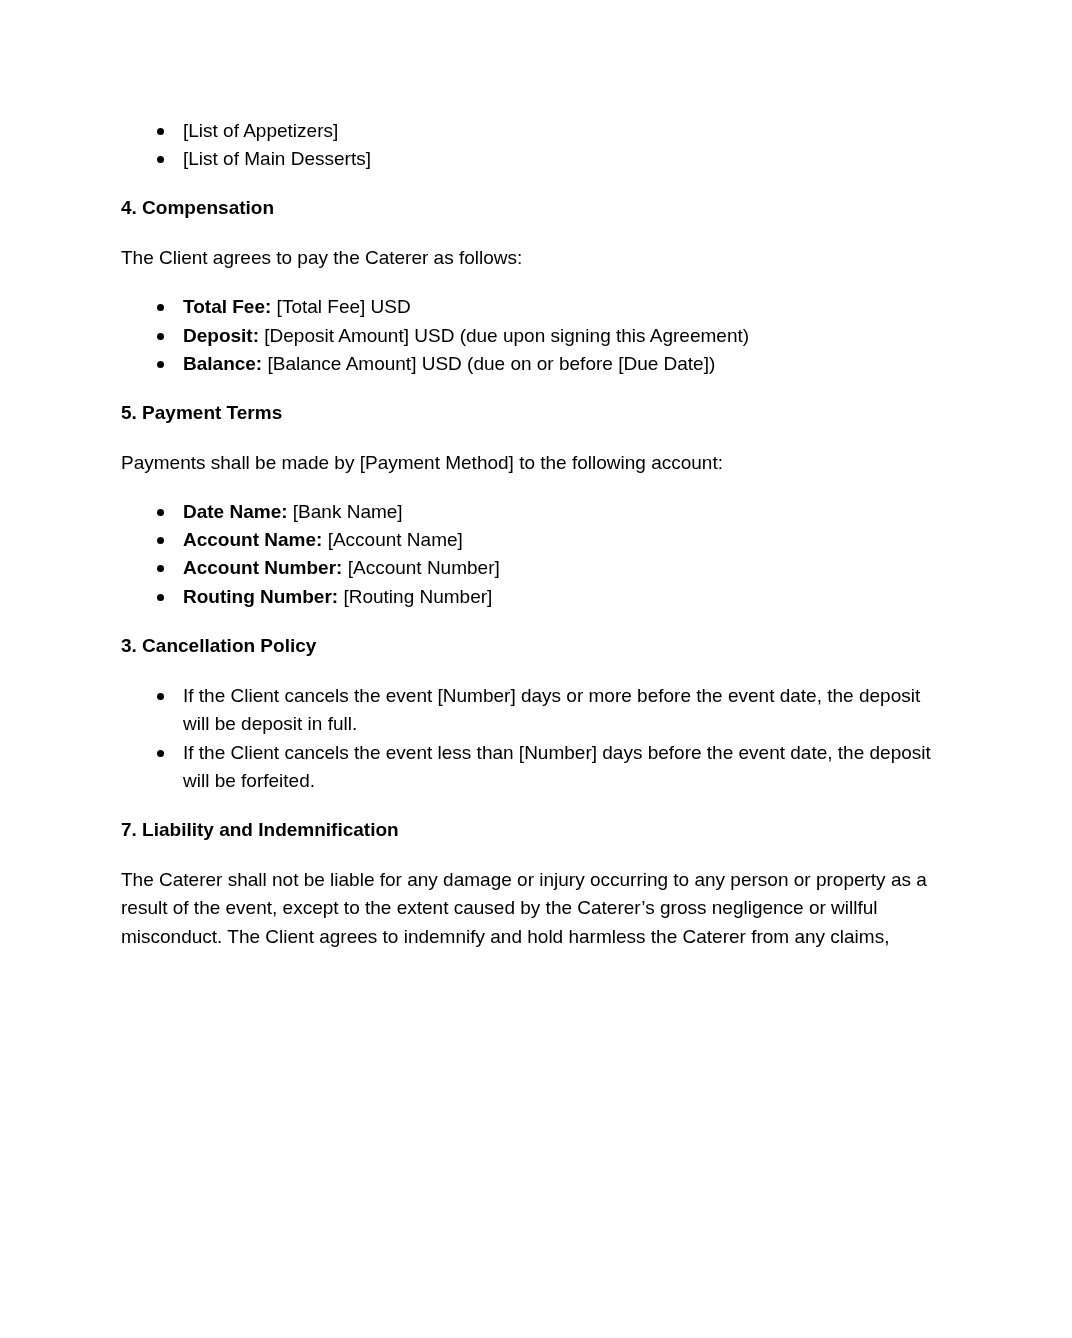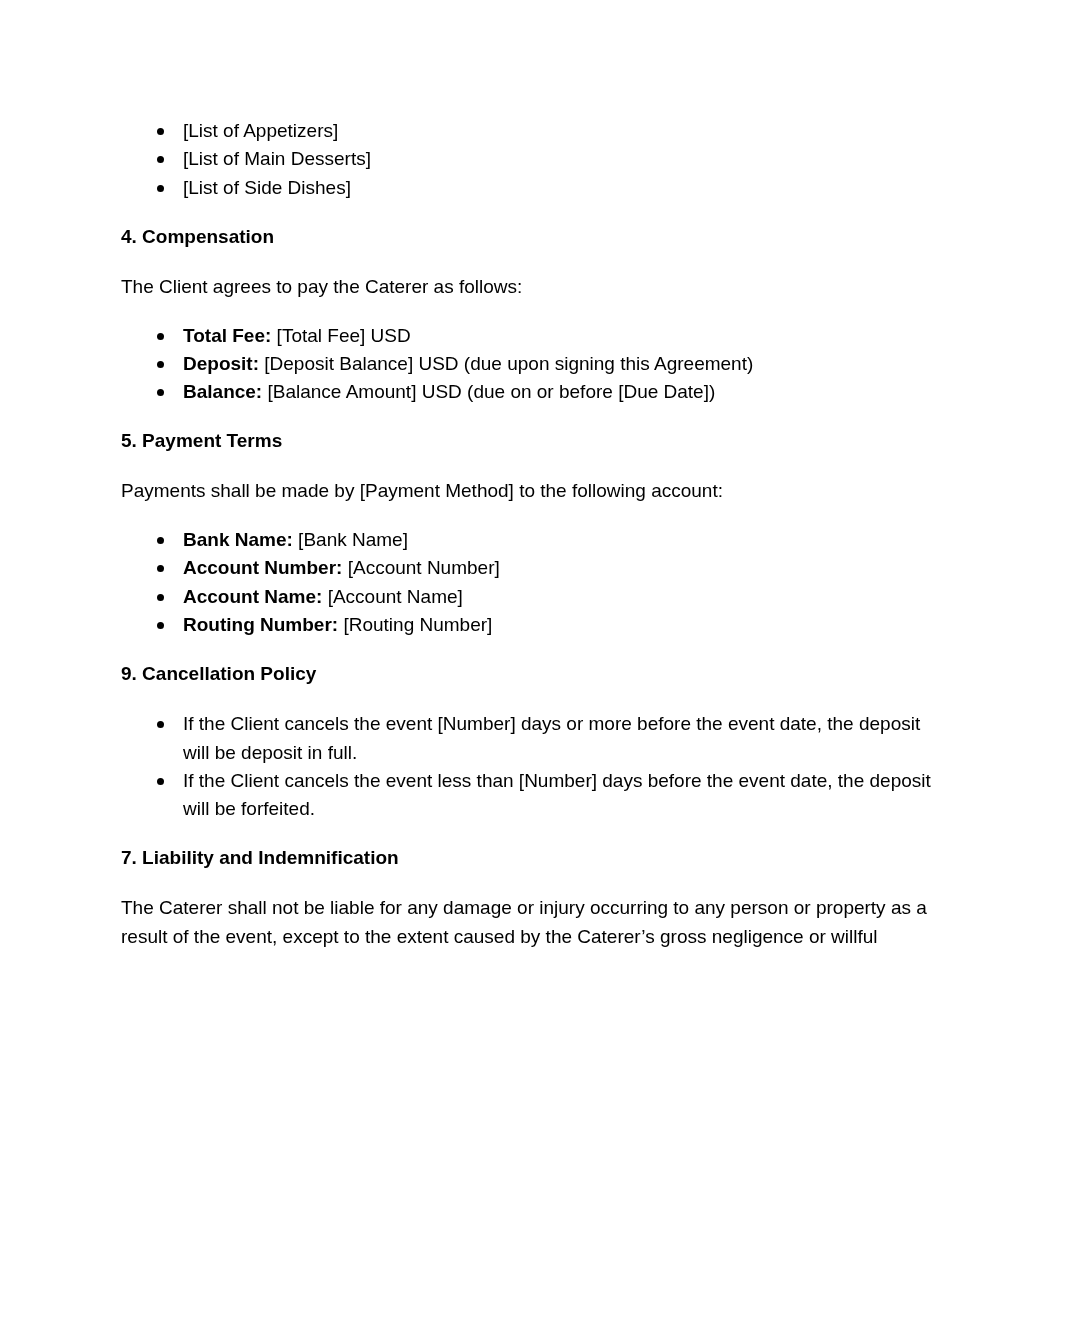--- a/index.html
+++ b/index.html
@@ -52,41 +52,40 @@
 </style>
 </head>
 <body>
 
 <div class="page">
   <div class="content">
 
     <ul class="blist">
       <li><span>[List of Appetizers]</span></li>
       <li><span>[List of Main Desserts]</span></li>
-      <li><span>[List of Side Dishes]</span></li>
     </ul>
 
     <p class="heading">4. Compensation</p>
     <p>The Client agrees to pay the Caterer as follows:</p>
     <ul class="blist">
       <li><strong>Total Fee:</strong><span> [Total Fee] USD</span></li>
-      <li><strong>Deposit:</strong><span> [Deposit Balance] USD (due upon signing this Agreement)</span></li>
+      <li><strong>Deposit:</strong><span> [Deposit Amount] USD (due upon signing this Agreement)</span></li>
       <li><strong>Balance:</strong><span> [Balance Amount] USD (due on or before [Due Date])</span></li>
     </ul>
 
     <p class="heading">5. Payment Terms</p>
     <p>Payments shall be made by [Payment Method] to the following account:</p>
     <ul class="blist">
-      <li><strong>Bank Name:</strong><span> [Bank Name]</span></li>
+      <li><strong>Date Name:</strong><span> [Bank Name]</span></li>
+      <li><strong>Account Name:</strong><span> [Account Name]</span></li>
       <li><strong>Account Number:</strong><span> [Account Number]</span></li>
-      <li><strong>Account Name:</strong><span> [Account Name]</span></li>
       <li><strong>Routing Number:</strong><span> [Routing Number]</span></li>
     </ul>
 
-    <p class="heading">9. Cancellation Policy</p>
+    <p class="heading">3. Cancellation Policy</p>
     <ul class="blist">
       <li><span>If the Client cancels the event [Number] days or more before the event date, the deposit will be deposit in full.</span></li>
       <li><span>If the Client cancels the event less than [Number] days before the event date, the deposit will be forfeited.</span></li>
     </ul>
 
     <p class="heading">7. Liability and Indemnification</p>
     <p>The Caterer shall not be liable for any damage or injury occurring to any person or property as a result of the event, except to the extent caused by the Caterer’s gross negligence or willful misconduct. The Client agrees to indemnify and hold harmless the Caterer from any claims, liabilities, damages, and expenses arising out of or in connection with the event.</p>
 
     <p class="heading">8. Health and Safety</p>
 

